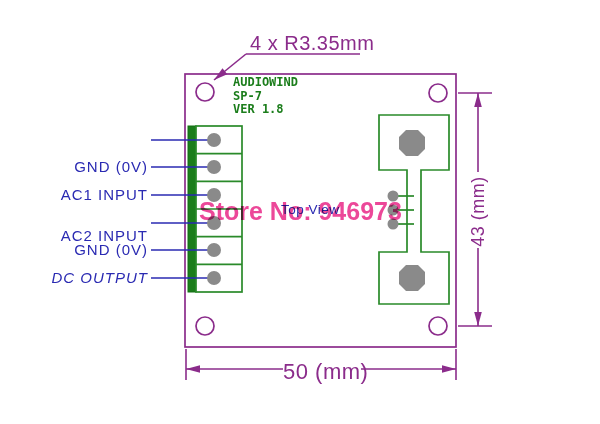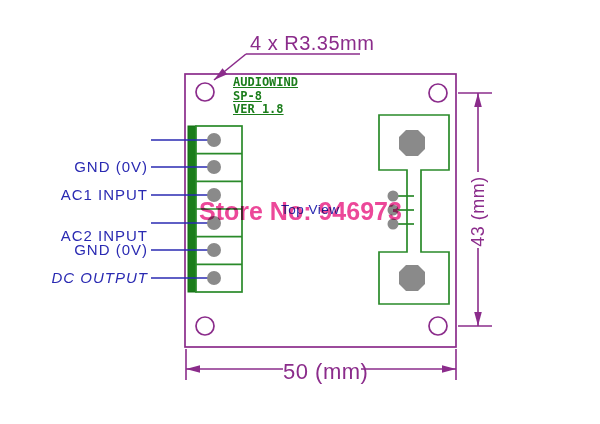--- a/index.html
+++ b/index.html
@@ -7,21 +7,21 @@
     position:relative;width:600px;height:424px;background:#ffffff;overflow:hidden;
     font-family:"Liberation Sans", sans-serif;
   }
   .canvas svg{position:absolute;left:0;top:0;}
   .txt{position:absolute;white-space:nowrap;}
   .note-text{
     left:250px;top:31px;font-size:20px;line-height:24px;color:#8b2c8b;letter-spacing:0.5px;
   }
   .silk{
     left:233px;top:76px;color:#1b7d1b;font-family:"DejaVu Sans Mono", monospace;
-    font-size:12px;line-height:13.5px;font-weight:bold;letter-spacing:0px;text-decoration:underline;
+    font-size:12px;line-height:13.5px;font-weight:bold;letter-spacing:0px;
   }
   .pin-label{
     right:452px;font-size:15px;line-height:16px;color:#2a2ab2;letter-spacing:1px;text-align:right;
   }
   .view-label{
     left:281px;top:202px;font-size:13.5px;color:#2a2ab2;letter-spacing:0.5px;z-index:3;
   }
   .watermark{
     left:199px;top:196px;font-size:25px;line-height:30px;color:#ec4899;
     letter-spacing:0px;z-index:6;mix-blend-mode:multiply;font-weight:bold;
@@ -114,21 +114,21 @@
       <line x1="361" y1="369" x2="456" y2="369"></line>
     </g>
     <polygon points="0,0 14,-3.8 14,3.8" transform="translate(186,369) rotate(0)" fill="#8b2c8b"></polygon>
     <polygon points="0,0 14,-3.8 14,3.8" transform="translate(456,369) rotate(180)" fill="#8b2c8b"></polygon>
   </svg>
 
   <div class="txt note-text">4 x R3.35mm</div>
 
   <div class="txt silk">
     <div>AUDIOWIND</div>
-    <div>SP-8</div>
+    <div>SP-7</div>
     <div>VER 1.8</div>
   </div>
 
   <div class="txt pin-label" style="top:159px;">GND (0V)</div>
   <div class="txt pin-label" style="top:187px;">AC1 INPUT</div>
   <div class="txt pin-label" style="top:228px;">AC2 INPUT</div>
   <div class="txt pin-label" style="top:242px;">GND (0V)</div>
   <div class="txt pin-label" style="top:270px;font-style:italic;">DC OUTPUT</div>
 
   <div class="txt view-label">Top View</div>

